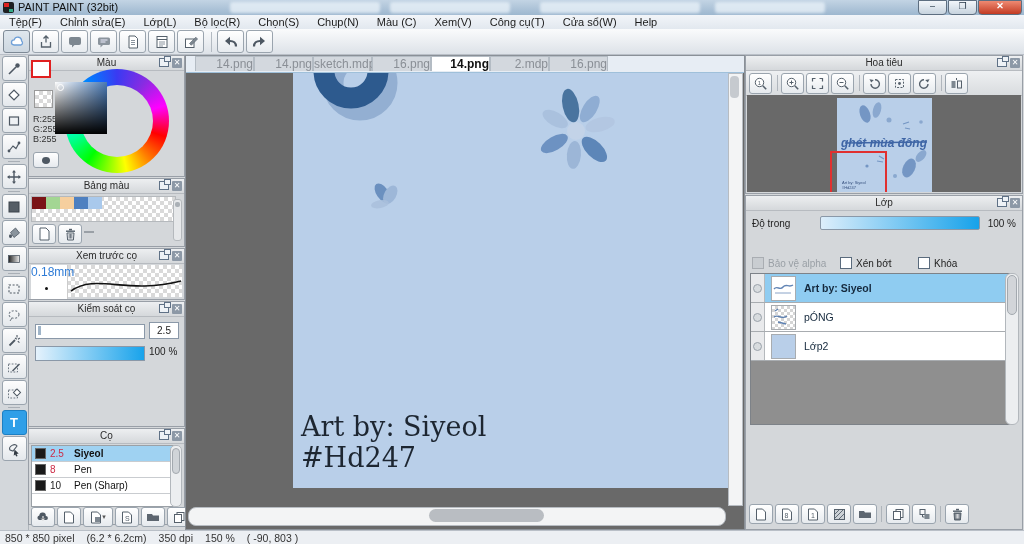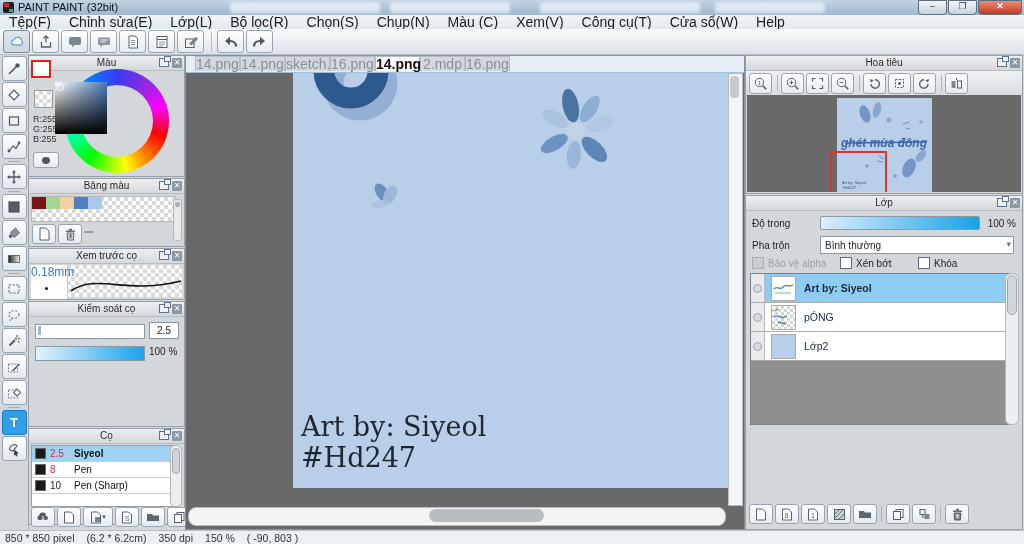--- a/index.html
+++ b/index.html
@@ -15,21 +15,21 @@
   .appicon b{position:absolute;right:1px;bottom:1px;width:4px;height:3px;background:#3a8;display:block}
   .apptitle{position:absolute;left:18px;top:1px;font-size:11px;color:#111}
   .ghost{position:absolute;top:2px;height:11px;border-radius:3px;background:rgba(235,243,250,.75);filter:blur(1.5px)}
   .winbtns{position:absolute;right:2px;top:0;display:flex}
   .wbtn{width:27px;height:13px;border:1px solid #5d6e80;border-radius:0 0 4px 4px;margin-left:1px;
     background:linear-gradient(#f2f6fa,#c7d3de);font-size:9px;line-height:11px;text-align:center;color:#234}
   .wbtn.close{width:42px;background:linear-gradient(#ee8a72,#c33b23);color:#fff;font-weight:bold}
   
   .menubar{position:absolute;top:15px;left:0;width:1024px;height:14px;background:linear-gradient(#f2f5f9,#e2e8ef);
     border-bottom:1px solid #c4cad2;display:flex;align-items:center}
-  .menuitem{padding:5px 9px;font-size:14px;color:#1b1b1b;line-height:13px}
+  .menuitem{padding:5px 9px;font-size:11px;color:#1b1b1b;line-height:13px}
   
   .toolbar{position:absolute;top:29px;left:0;width:1024px;height:26px;
     background:linear-gradient(#fafbfc,#dde2e8);border-bottom:1px solid #b9bfc7;display:flex;align-items:center;padding-left:3px;box-sizing:border-box}
   .tb{width:25px;height:21px;border:1px solid #9aa4ae;border-radius:3px;background:linear-gradient(#ffffff,#e7ebef);
     margin-right:2px;display:flex;align-items:center;justify-content:center}
   .tb.pressed{background:linear-gradient(#dfe7ee,#cdd7e0);border-color:#7e8a96}
   .tbsep{width:1px;height:20px;background:#b3bac2;margin:0 5px}
   
   .toolstrip{position:absolute;top:55px;left:0;width:28px;height:475px;background:#d3d7db;border-right:1px solid #aeb4ba}
   .tool{width:23px;height:23px;border:1px solid #9aa4ae;border-radius:3px;background:linear-gradient(#fdfdfd,#e4e8ec);
@@ -67,22 +67,22 @@
   .brow.sel{background:#9fd2f2}
   .bsw{width:9px;height:9px;border:1px solid #666;background:#1a1a1a;margin-right:4px}
   .bsw.light{background:#f2f0ee;border-color:#bbb}
   .bsize{width:24px;font-size:10px;color:#cc2b46}
   .bsize.dark{color:#222}
   .bname{font-size:10px;color:#111}
   .sel .bname{font-weight:bold}
   
   .canvasarea{position:absolute;top:55px;left:185px;width:560px;height:475px;background:#696969;border:1px solid #8a9097;box-sizing:border-box}
   .tabsbar{position:absolute;top:0;left:0;right:0;height:16px;background:#e7edf4;border-bottom:1px solid #9fc0da;display:flex;padding-left:9px}
-  .dtab{width:45px;height:15px;border:1px solid #b4bcc4;border-bottom:none;background:#d3d8de;color:#8a8f96;
-    font-size:14px;text-align:center;line-height:15px;box-sizing:border-box}
+  .dtab{width:59px;height:15px;border:1px solid #b4bcc4;border-bottom:none;background:#d3d8de;color:#8a8f96;
+    font-size:12px;text-align:right;line-height:15px;box-sizing:border-box}
   .dtab.active{background:#fff;color:#111;font-weight:bold}
   .canvas{position:absolute;left:107px;top:17px;width:436px;height:415px;background:#b9cfe9;overflow:hidden}
   .credit{position:absolute;left:8px;top:338px;font-family:"DejaVu Serif",serif;font-size:27px;line-height:31px;color:#1d2631}
   .hscroll{position:absolute;left:2px;bottom:3px;right:18px;height:17px;background:#f3f4f5;border:1px solid #b7bcc2;border-radius:8px}
   .hthumb{position:absolute;left:240px;top:1px;width:115px;height:13px;background:#b9bdc2;border-radius:7px}
   .vscroll{position:absolute;right:1px;top:17px;width:13px;bottom:23px;background:#f3f4f5;border:1px solid #b7bcc2}
   .vthumb{position:absolute;left:1px;top:2px;width:9px;height:22px;background:#c6cacf;border-radius:4px}
   
   .navtools{display:flex;align-items:center;height:24px;padding-left:3px;border-bottom:1px solid #b7bbc0;background:linear-gradient(#eef0f2,#d9dcdf)}
   .nb{width:21px;height:19px;border:1px solid #9aa4ae;border-radius:3px;background:linear-gradient(#fff,#e6eaee);
@@ -685,27 +685,20 @@
         <span class="popout"></span>
         <span class="pclose">✕</span>
       </span></div>
 
   <div class="lrow abs" style="left:6px;top:20px;right:6px">
     <span style="width:68px">Độ trong</span>
     <div class="lslider" style="flex:1"></div>
     <span style="width:36px;text-align:right">100 %</span>
   </div>
 
-  <div class="lrow abs" style="left:6px;top:40px;right:6px">
-    <span style="width:68px">Pha trộn</span>
-    <div class="ldrop" style="flex:1;margin-right:2px">
-      <span>Bình thường</span>
-      <span class="arrow">▾</span>
-    </div>
-  </div>
 
   <div class="lrow abs" style="left:6px;top:61px;right:6px;color:#9aa0a6">
     <span class="cbx dis"></span>
     <span style="width:72px;color:#9aa0a6">Bảo vệ alpha</span>
     <span class="cbx"></span>
     <span style="width:62px;color:#222">Xén bớt</span>
     <span class="cbx"></span>
     <span style="color:#222">Khóa</span>
   </div>
 

